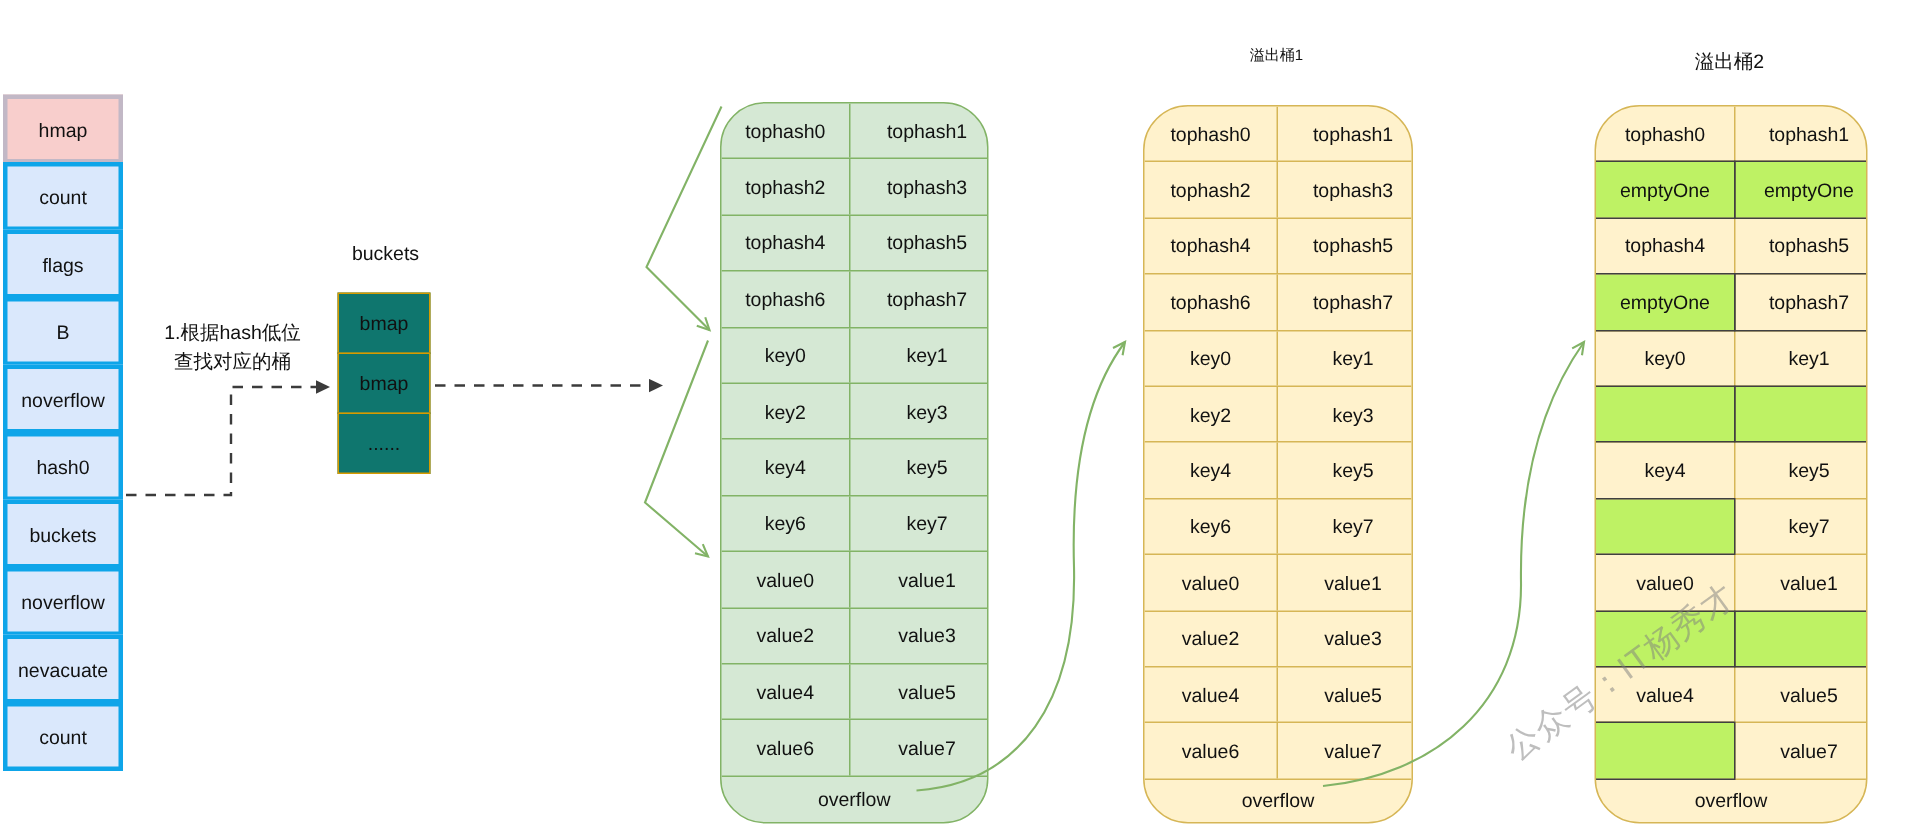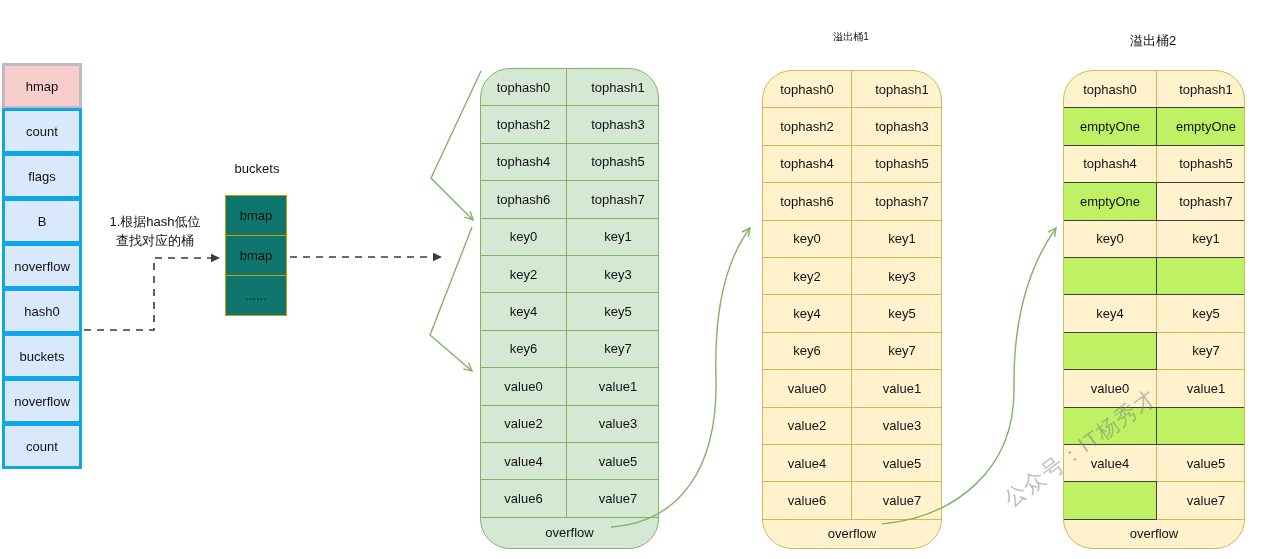--- a/index.html
+++ b/index.html
@@ -82,20 +82,21 @@
 
   <div class="hmap-col">
       <div class="hrow hdr">hmap</div>
       <div class="hrow">count</div>
       <div class="hrow">flags</div>
       <div class="hrow">B</div>
       <div class="hrow">noverflow</div>
       <div class="hrow">hash0</div>
       <div class="hrow">buckets</div>
       <div class="hrow">noverflow</div>
+      <div class="hrow">nevacuate</div>
       <div class="hrow">count</div>
     </div>
 
   <div class="note step1">
     <div>1.根据hash低位</div>
     <div>查找对应的桶</div>
   </div>
 
   <div class="note buckets-label">buckets</div>
 

